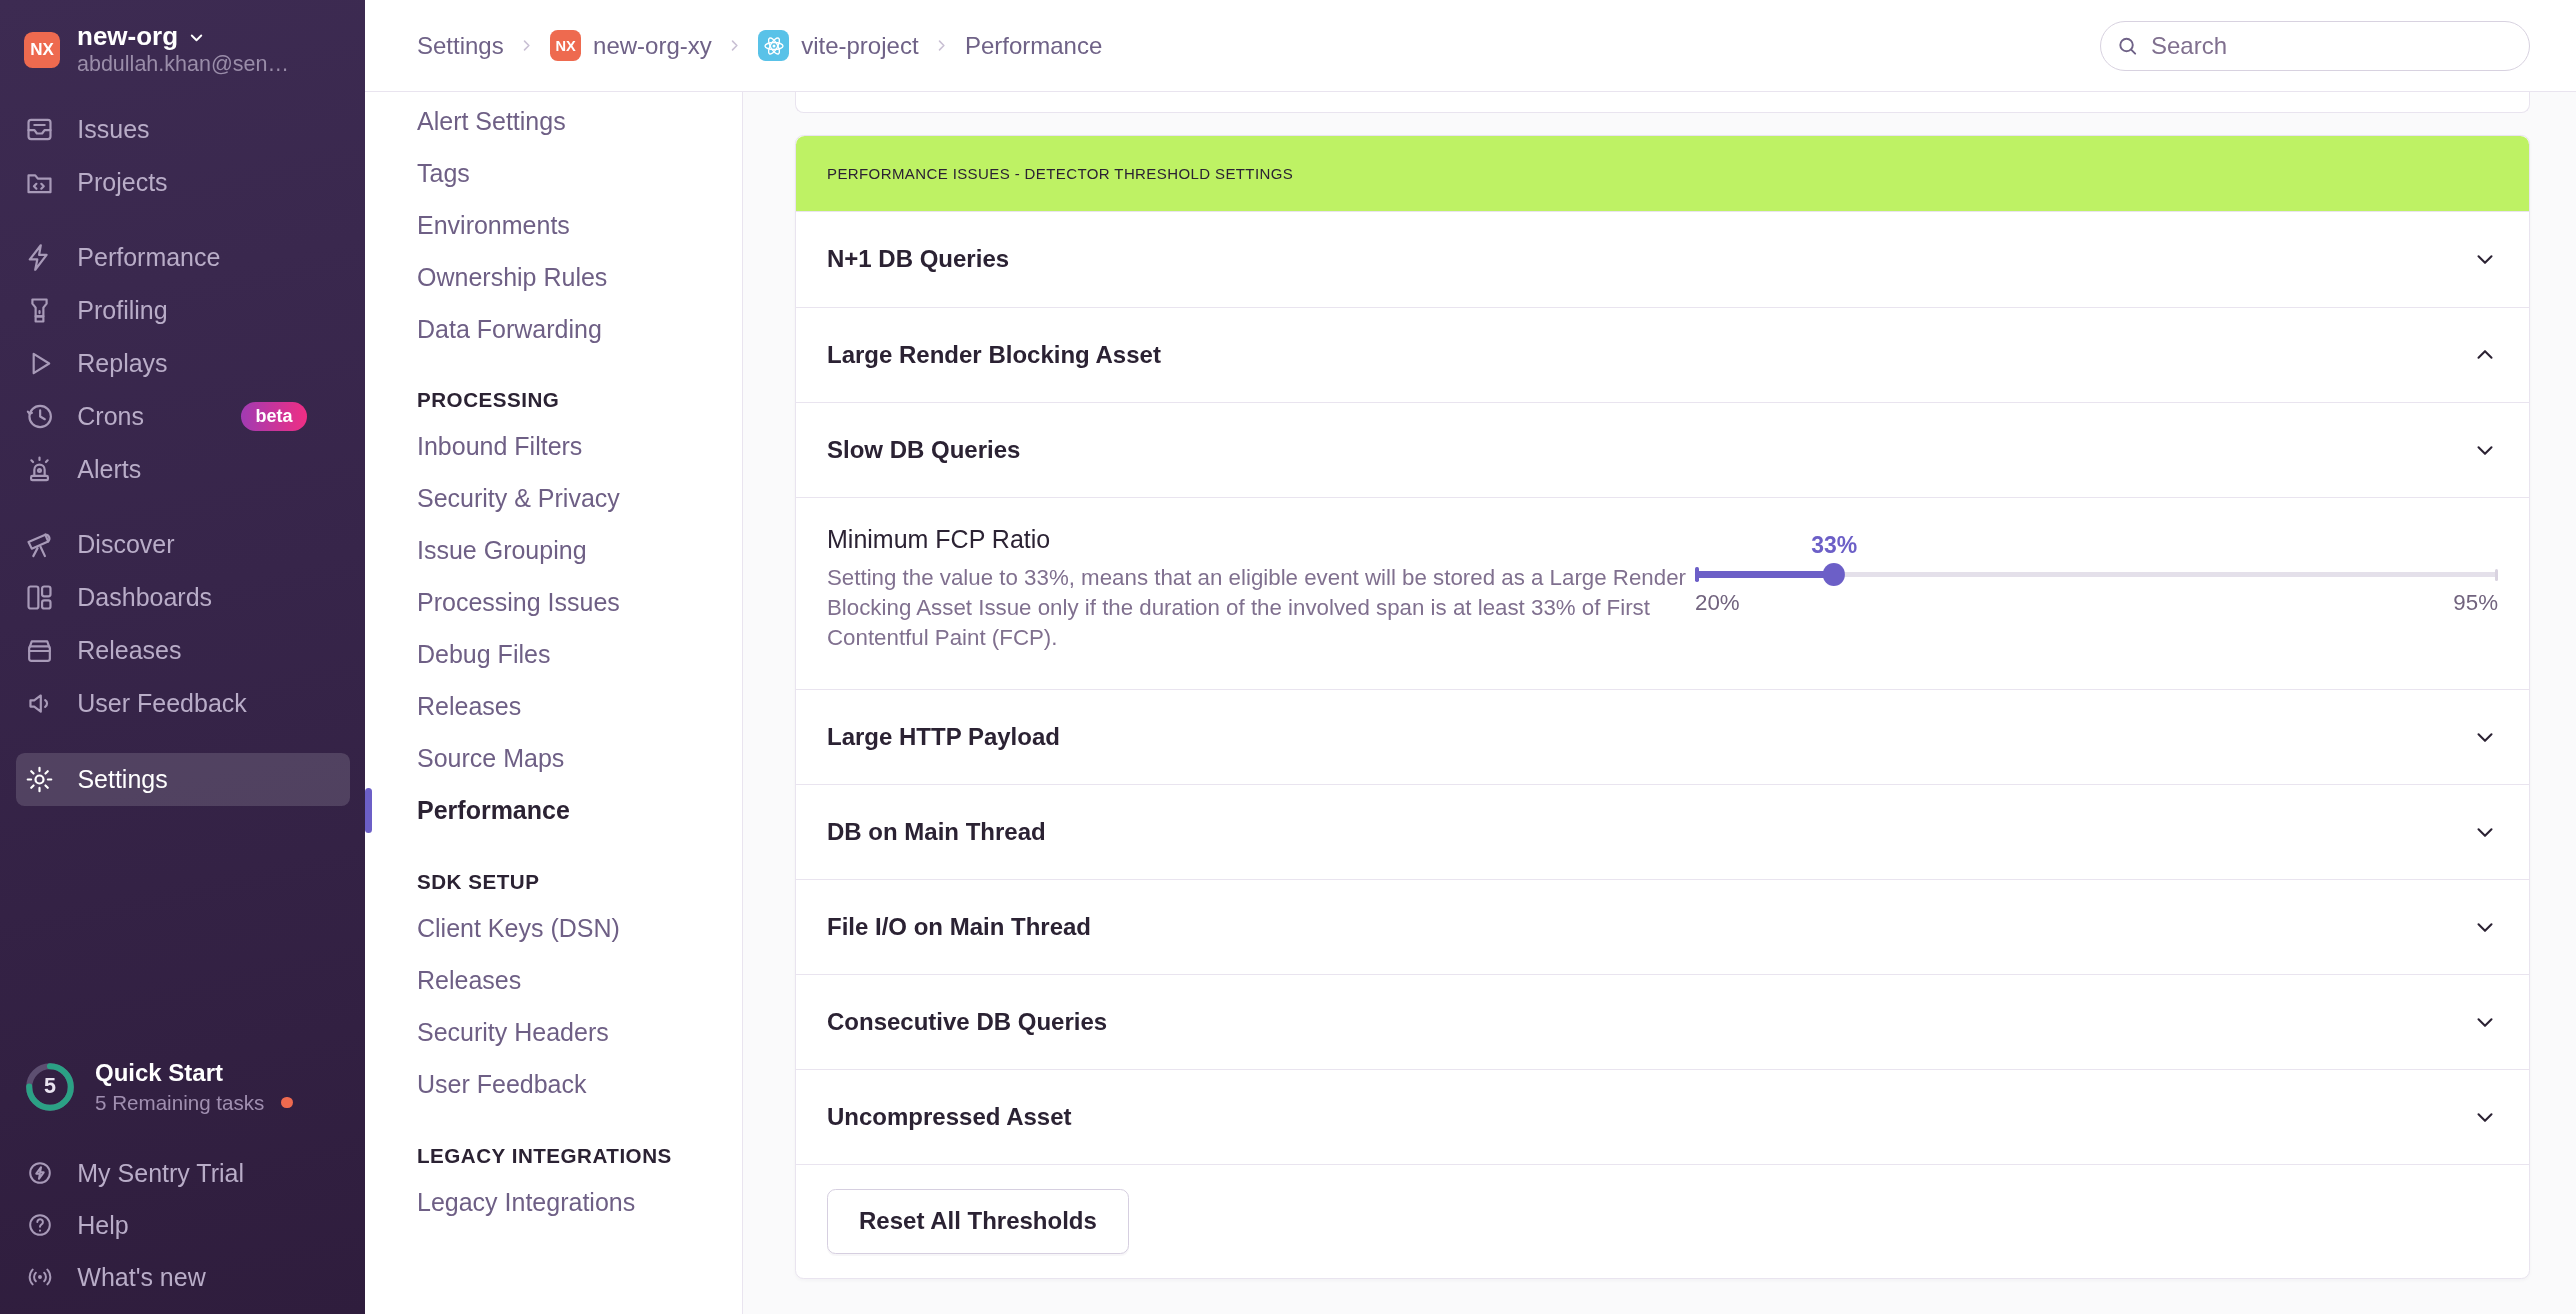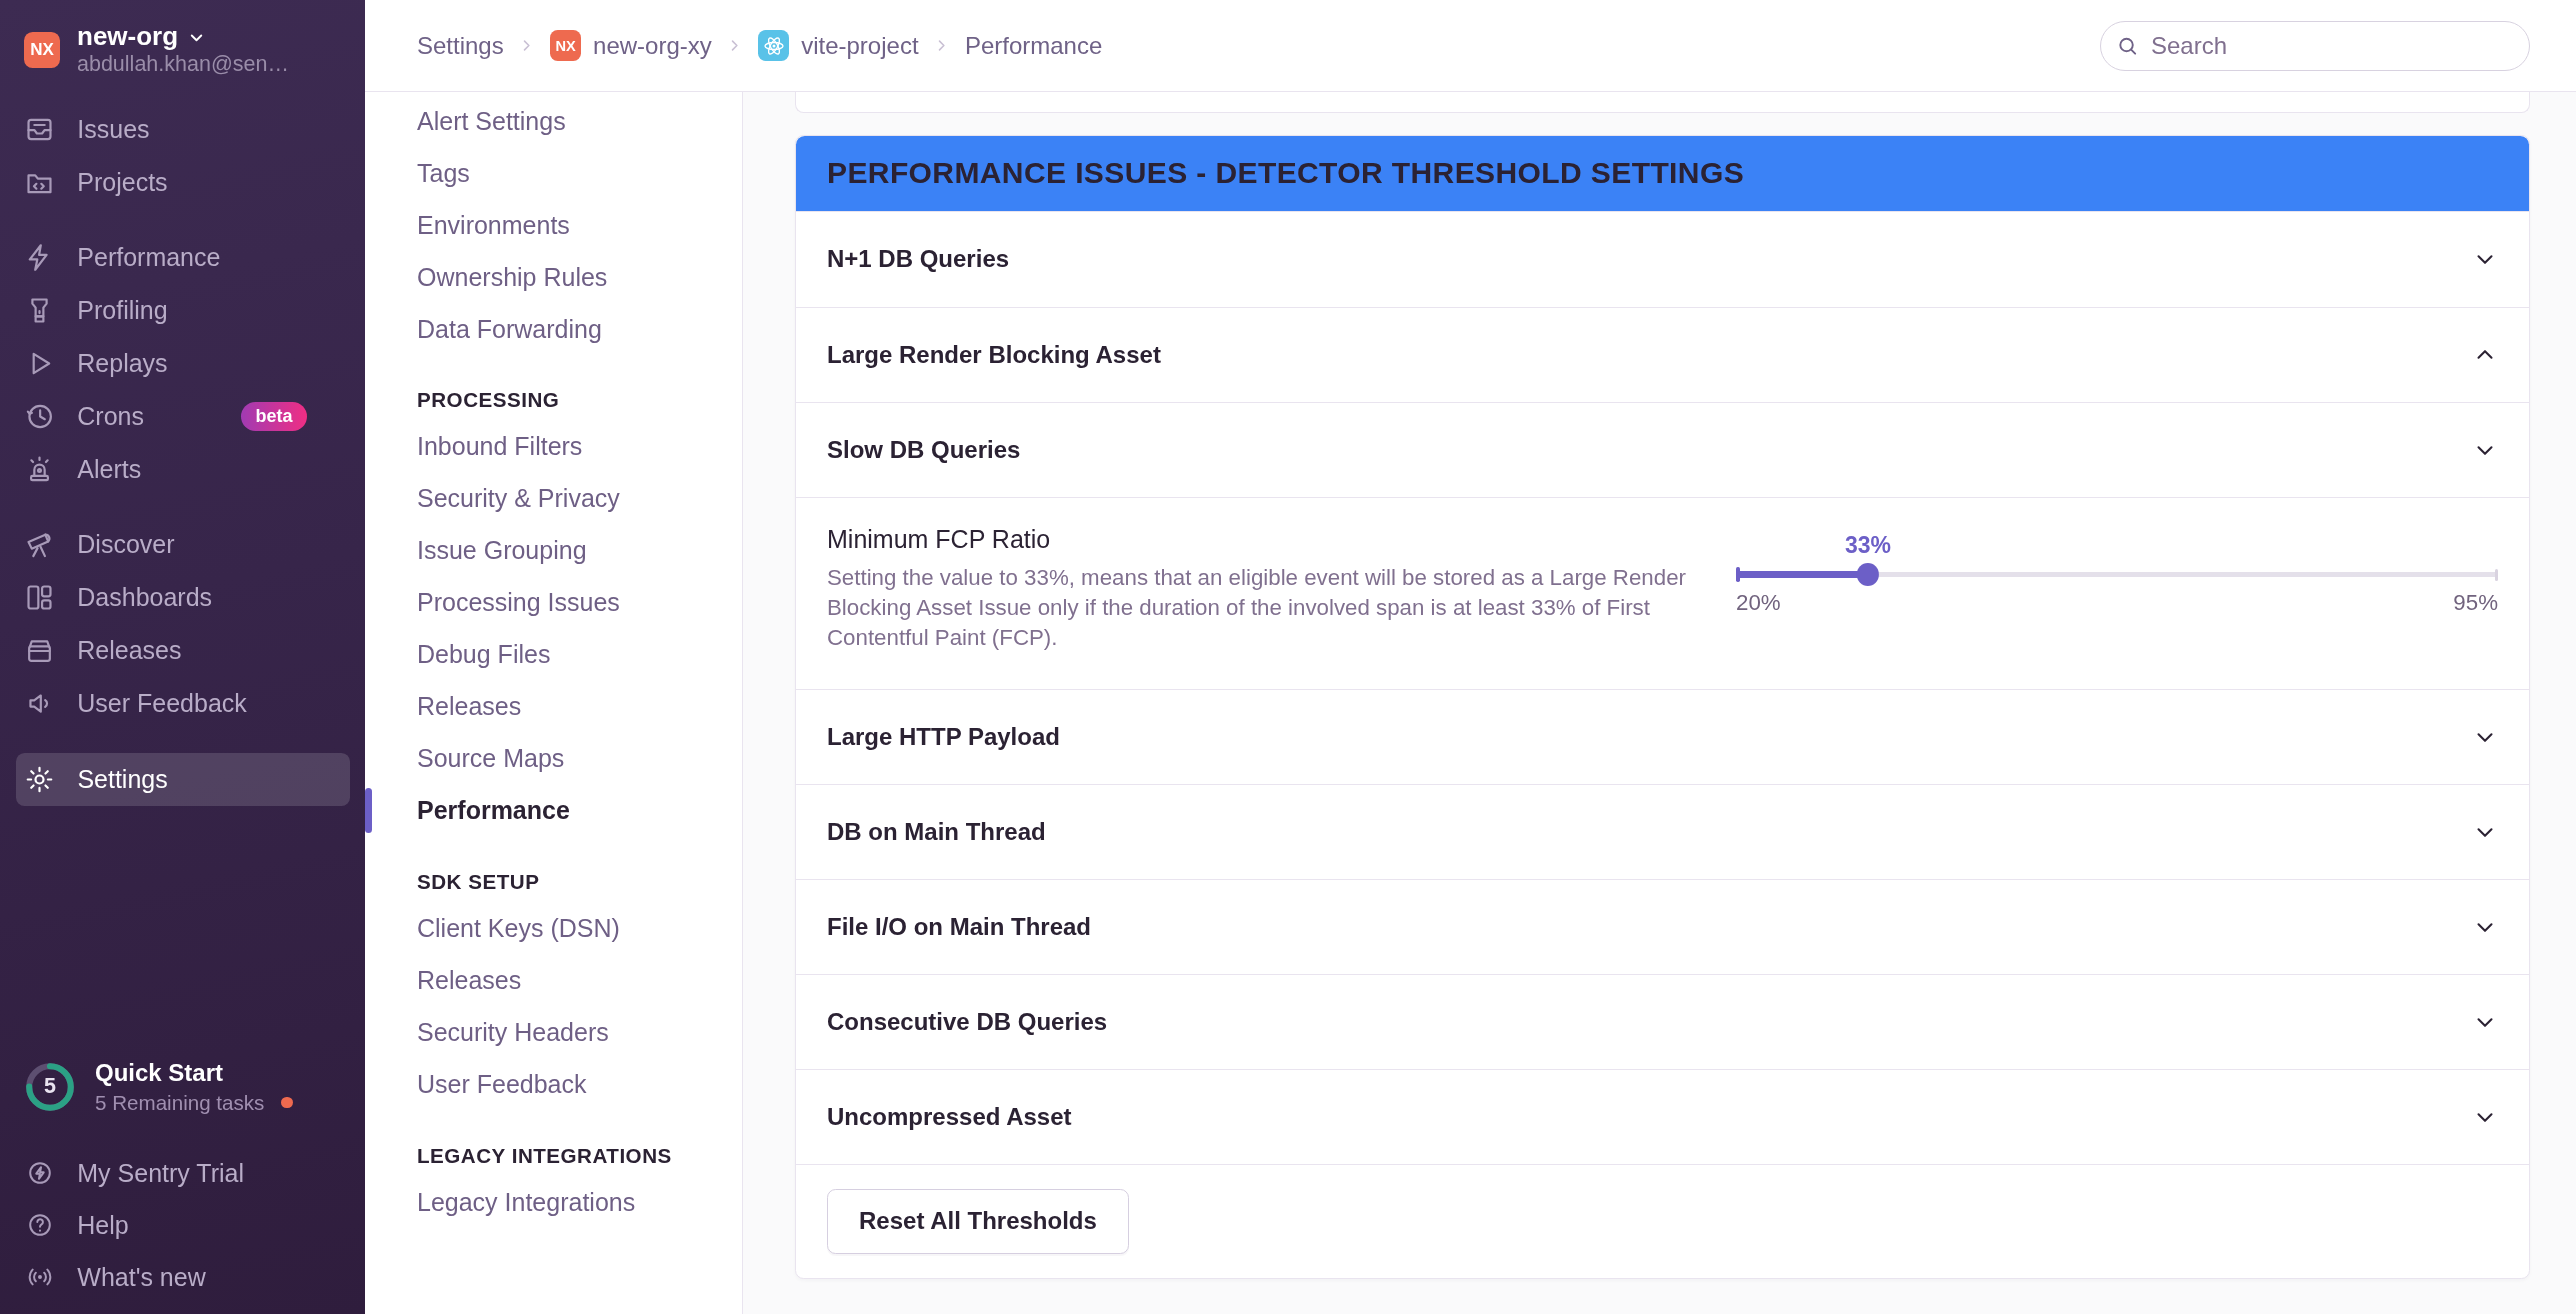--- a/index.html
+++ b/index.html
@@ -58,28 +58,28 @@
   .settings-nav{width:378px;min-width:378px;background:#fff;border-right:0.9px solid #e9e4ef;padding:3.4px 0 0;position:relative;overflow:hidden}
   .snav-item{position:relative;display:flex;align-items:center;height:52px;padding:0 26px 0 52px;font-size:25px;
     color:#6e5f85;cursor:pointer;white-space:nowrap}
   .snav-item.active{color:#2b2233;font-weight:600}
   .snav-bar{position:absolute;left:0;top:3.4px;width:6.9px;height:45px;border-radius:4.3px;background:var(--accent,#6c5fc7)}
   .snav-header{margin:33px 26px 8.6px 52px;font-size:20.6px;font-weight:700;letter-spacing:0.5px;color:#2b2233;white-space:nowrap}
 
   .content{flex:1;min-width:0;background:#fafafb;padding:0 46px 0 52px;overflow:hidden}
   .card-partial-top{height:20.6px;background:#fff;border:0.9px solid #e9e4ef;border-top:none;border-radius:0 0 8.6px 8.6px}
   .card{margin-top:22.3px;background:#fff;border:0.9px solid #e9e4ef;border-radius:8.6px;box-shadow:0 1.7px 3.4px rgba(45,30,66,.03)}
-  .card-header{height:76px;display:flex;align-items:center;padding:0 31px;background:#3b82f6;
-    border-bottom:0.9px solid #e9e4ef;border-radius:8.6px 8.6px 0 0;font-size:30px;font-weight:700;letter-spacing:0.4px;color:#2b2233}
+  .card-header{height:76px;display:flex;align-items:center;padding:0 31px;background:#bef264;
+    border-bottom:0.9px solid #e9e4ef;border-radius:8.6px 8.6px 0 0;font-size:15px;font-weight:400;letter-spacing:0.4px;color:#2b2233}
   .acc-row{height:95px;display:flex;align-items:center;justify-content:space-between;padding:0 31px;cursor:pointer}
   .acc-row + .acc-row,.acc-detail,.acc-detail + .acc-row,.card-footer{border-top:0.9px solid #e9e4ef}
   .row-title{font-size:24px;font-weight:600;color:#2b2233}
   .chev{color:#2b2233;display:flex}
   .chev svg{width:26px;height:26px}
-  .acc-detail{display:flex;gap:41px;padding:27.5px 31px 36px;cursor:default}
+  .acc-detail{display:flex;padding:27.5px 31px 36px;cursor:default}
   .detail-left{width:868px;flex:none}
   .detail-label{font-size:25px;color:#2b2233}
   .detail-desc{margin-top:8.6px;font-size:22.3px;line-height:1.34;color:#80708f}
   .slider-zone{flex:1;padding-top:1.7px}
   .slider{position:relative;height:86px;margin-top:5.2px}
   .slider-value{position:absolute;top:0;transform:translateX(-50%);font-size:23px;font-weight:700;color:var(--accent,#6c5fc7)}
   .slider-track{position:absolute;left:0;right:0;top:40px;height:5.2px;border-radius:2.6px;background:#e4e0ea}
   .slider-track::after{content:"";position:absolute;right:0;top:-3.4px;width:3.4px;height:12px;border-radius:1.7px;background:#d9d3e0}
   .slider-fill{position:absolute;left:0;top:39px;height:6.9px;border-radius:3.4px;background:var(--accent,#6c5fc7)}
   .slider-fill::before{content:"";position:absolute;left:0;top:-4.3px;width:4.3px;height:15.5px;border-radius:1.7px;background:var(--accent,#6c5fc7)}

